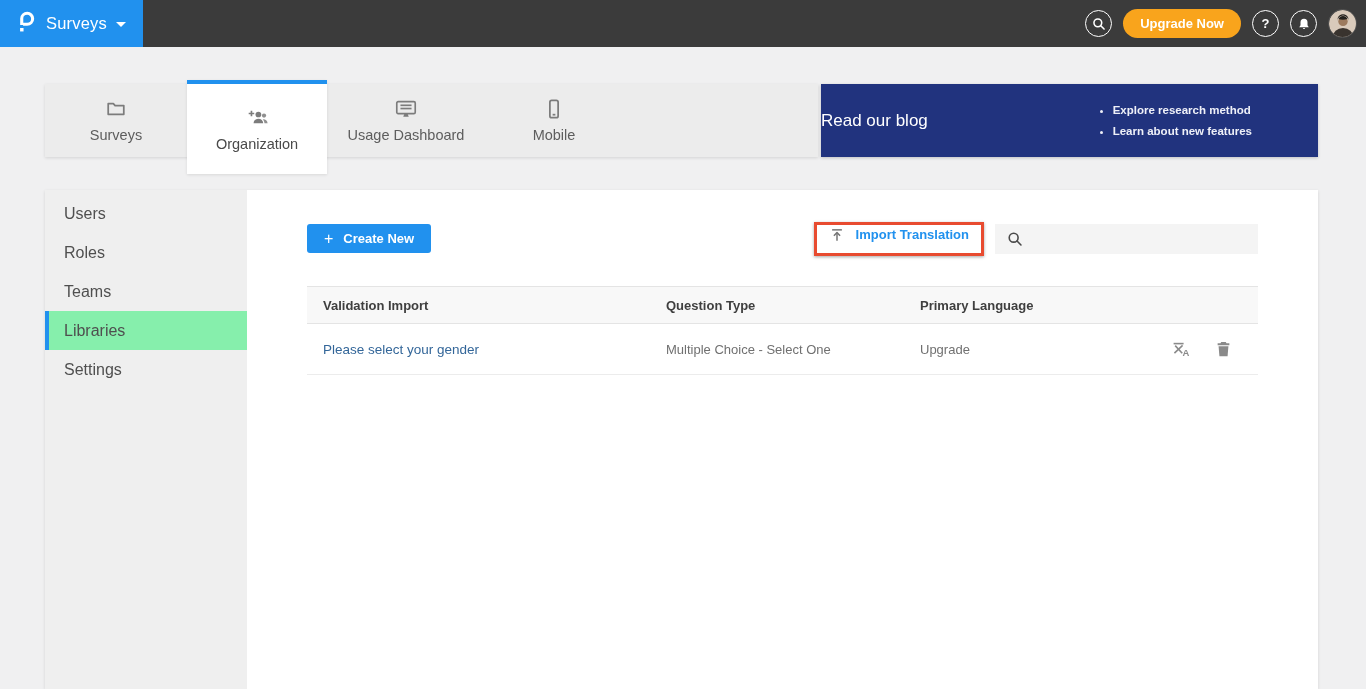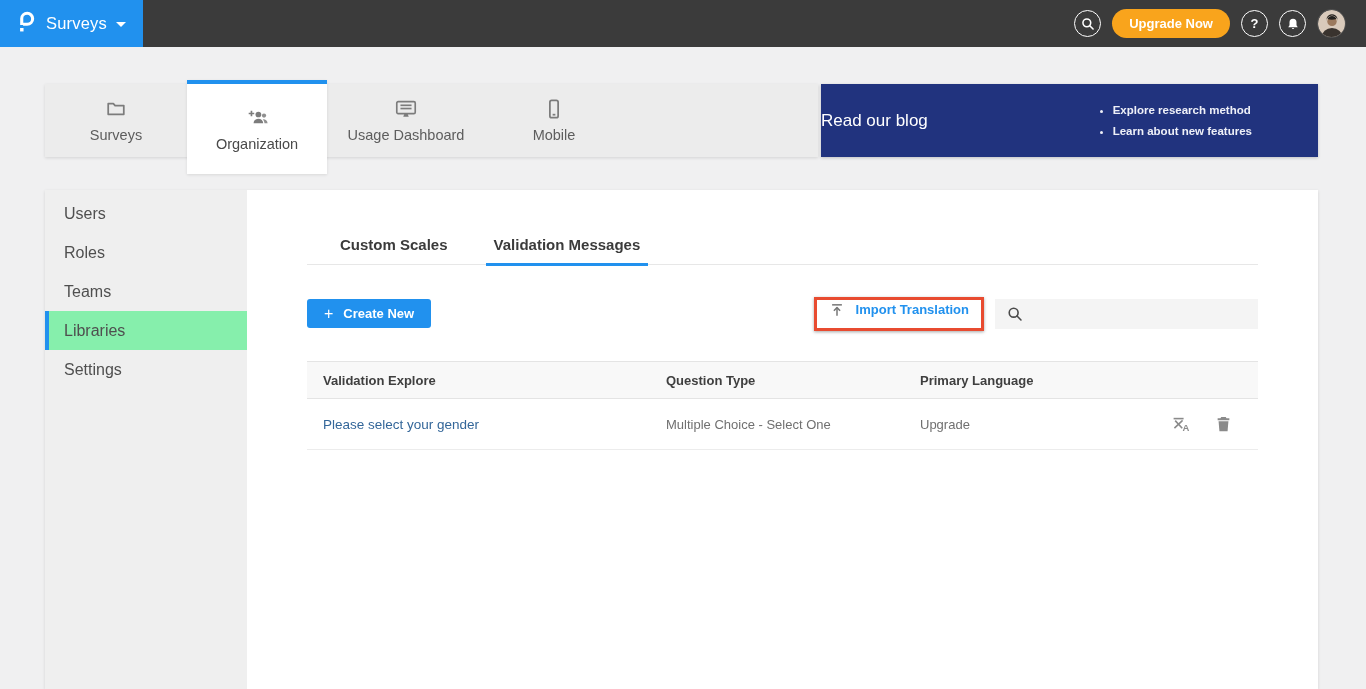--- a/index.html
+++ b/index.html
@@ -9,21 +9,21 @@
   }
   *{box-sizing:border-box;margin:0;padding:0;}
   html,body{width:1366px;height:689px;overflow:hidden;}
   body{position:relative;background:var(--page-bg);font-family:"Liberation Sans",sans-serif;}
 
   
   .topbar{position:absolute;left:0;top:0;width:1366px;height:47px;background:var(--topbar-bg);display:flex;align-items:center;z-index:5;}
   .logo-area{width:143px;height:47px;background:var(--brand-blue);display:flex;align-items:center;justify-content:center;gap:9px;color:#fff;cursor:pointer;}
   .logo-area .product{font-size:16.5px;font-weight:500;letter-spacing:.2px;}
   .caret{width:0;height:0;border-left:5px solid transparent;border-right:5px solid transparent;border-top:5.5px solid #fff;margin-top:2px;}
-  .topbar-right{margin-left:auto;display:flex;align-items:center;gap:11px;padding-right:20px;}
+  .topbar-right{margin-left:auto;display:flex;align-items:center;gap:11px;padding-right:9px;}
   .circle-btn{width:27px;height:27px;border:1.5px solid #fff;border-radius:50%;display:flex;align-items:center;justify-content:center;color:#fff;cursor:pointer;background:transparent;font-size:13px;font-weight:700;}
   .upgrade-btn{height:29px;padding:0 17px;border:none;border-radius:15px;background:var(--accent-orange);color:#fff;font-size:13px;font-weight:700;font-family:inherit;cursor:pointer;}
   .avatar{width:29px;height:29px;border-radius:50%;overflow:hidden;cursor:pointer;border:1px solid #555;}
 
   
   .nav-card{position:absolute;left:45px;top:84px;width:773px;height:73px;background:#ececec;box-shadow:0 1px 3px rgba(0,0,0,.12);display:flex;z-index:2;}
   .nav-tab{display:flex;flex-direction:column;align-items:center;justify-content:center;gap:7px;color:#5d5d5d;font-size:14.5px;cursor:pointer;}
   .nav-tab .nicon{color:#7c7c7c;height:22px;display:flex;align-items:center;}
   .nav-tab.t0{width:142px;} .nav-tab.t1{width:140px;} .nav-tab.t2{width:158px;} .nav-tab.t3{width:138px;}
   .nav-tab.active{position:relative;top:-4px;height:94px;background:#fff;border-top:4px solid var(--brand-blue);box-shadow:0 1px 3px rgba(0,0,0,.10);color:#4a4a4a;}
@@ -170,24 +170,20 @@
     <div class="side-item active">
         <span>Libraries</span>
       </div>
     <div class="side-item">
         <span>Settings</span>
       </div>
   </div>
 
   <div class="content">
 
-    <div class="tabs-row">
-      <div class="tab">Custom Scales</div>
-      <div class="tab active">Validation Messages</div>
-    </div>
 
     <div class="toolbar">
       <button class="btn-create">
         <span class="plus">+</span>
         <span>Create New</span>
       </button>
 
       <div class="import-wrap">
         <button class="btn-import">
           <span class="upicon">
@@ -207,21 +203,21 @@
               <circle cx="7.5" cy="7.5" r="5" stroke="currentColor" stroke-width="1.8"></circle>
               <line x1="11.3" y1="11.3" x2="15.7" y2="15.7" stroke="currentColor" stroke-width="1.8" stroke-linecap="round"></line>
             </svg>
         </span>
         <input type="text" placeholder="" style="">
       </div>
     </div>
 
     <div class="vtable">
       <div class="thead">
-        <div class="c1">Validation Explore</div>
+        <div class="c1">Validation Import</div>
         <div class="c2">Question Type</div>
         <div class="c3">Primary Language</div>
         <div class="c-actions"></div>
       </div>
       <div class="trow">
         <div class="c1"><a class="row-link">Please select your gender</a></div>
         <div class="c2">Multiple Choice - Select One</div>
         <div class="c3">Upgrade</div>
         <div class="c-actions">
           <span class="act-icon">

